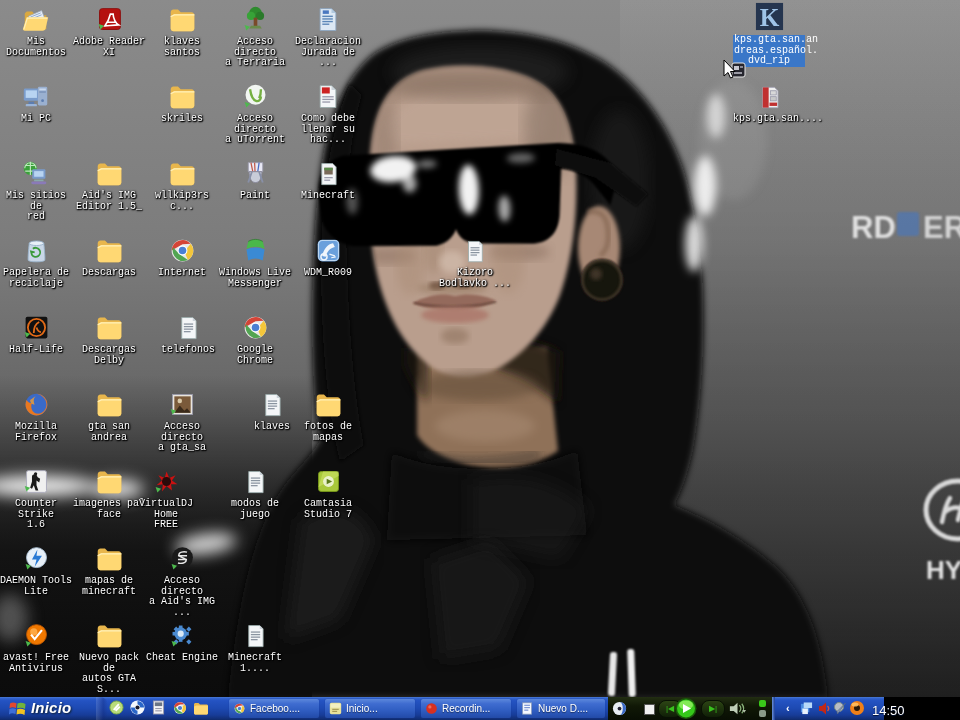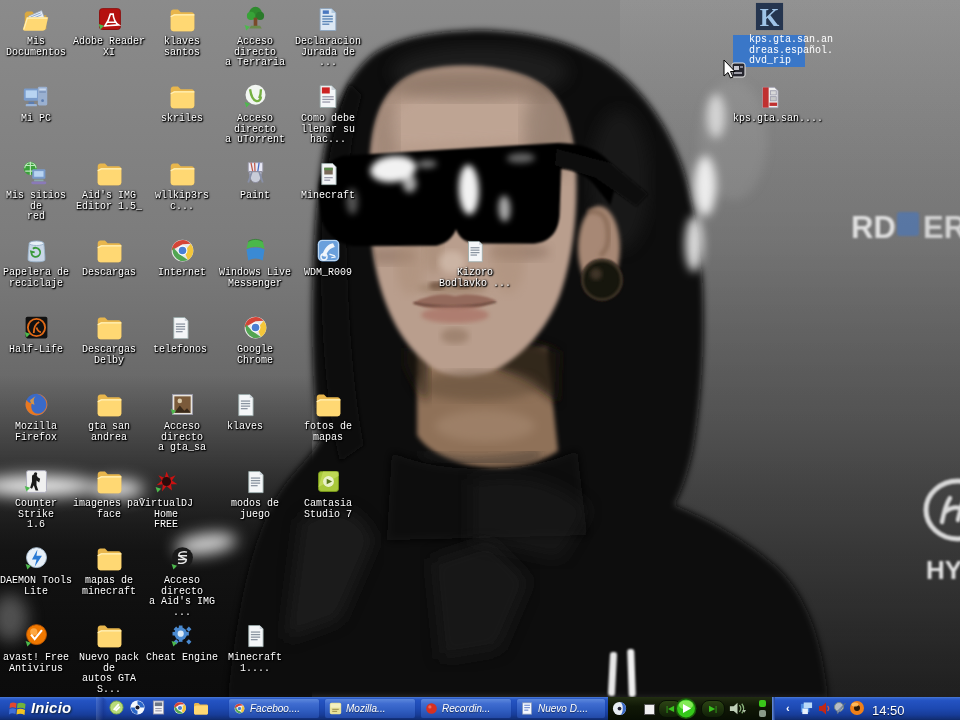--- a/index.html
+++ b/index.html
@@ -1,26 +1,26 @@
 <!DOCTYPE html>
 <html><head><meta charset="utf-8"><style>
 html,body{margin:0;padding:0;background:#000;}
 #scr{position:relative;width:960px;height:720px;overflow:hidden;font-family:"Liberation Sans",sans-serif;}
 #wallwrap{position:absolute;left:0;top:0;width:960px;height:697px;}
 .di{position:absolute;width:72px;text-align:center;filter:blur(0.45px);}
 .ic{height:31px;display:flex;align-items:flex-end;justify-content:center;}
 .lb{margin-top:3px;font-size:10px;line-height:10.5px;color:#fff;
  text-shadow:1px 1px 1px #000,0 1px 2px #000,1px 0 2px #000;font-family:Liberation Mono, monospace;}
-.sel .lb{background:#3a77c8;text-shadow:none;padding:0 16px;}
-#taskbar{position:absolute;left:0;top:697px;width:960px;height:23px;filter:blur(0.35px);
+.sel .lb{background:#3a77c8;text-shadow:none;padding:0 1px;}
+#taskbar{position:absolute;left:0;top:697px;width:884px;height:23px;filter:blur(0.35px);
  background:linear-gradient(180deg,#4a7ad4 0%,#2f60cd 7%,#2453c2 16%,#1d49b2 50%,#173c98 78%,#123079 94%,#0f2a6a 100%);}
 .tbtn{position:absolute;top:2px;height:19px;border-radius:2px;
  background:linear-gradient(180deg,#5c88dc 0%,#3f6cd0 25%,#3260c4 55%,#2751b2 85%,#234aa6 100%);
  box-shadow:0 0 1px #1a3a8a;display:flex;align-items:center;color:#fff;font-size:10px;}
-.tbtn span{margin-left:4px;white-space:nowrap;overflow:hidden;text-shadow:0 1px 1px rgba(0,0,0,.5);font-style:italic;}
+.tbtn span{margin-left:4px;white-space:nowrap;overflow:hidden;text-shadow:0 1px 1px rgba(0,0,0,.5);}
 .tbtn svg{margin-left:4px;flex:none;}
 </style></head>
 <body>
 <div id="scr">
 
 <div id="wallwrap">
 <svg width="960" height="697" viewBox="0 0 960 697" style="filter:blur(0.7px)">
 <defs>
 <linearGradient id="bg" x1="0" y1="0" x2="0" y2="1">
  <stop offset="0" stop-color="#8b8b8b"></stop>
@@ -551,21 +551,21 @@
       <div class="lb">Half-Life</div>
     </div>
 <div class="di" style="left:73px;top:311px">
       <div class="ic">
         <svg width="29" height="29" viewBox="0 0 32 32">
           <use href="#folder"></use>
         </svg>
       </div>
       <div class="lb">Descargas<br>Delby</div>
     </div>
-<div class="di" style="left:144px;top:311px">
+<div class="di" style="left:152px;top:311px">
       <div class="ic">
         <svg width="27" height="27" viewBox="0 0 32 32">
           <use href="#whitedoc"></use>
         </svg>
       </div>
       <div class="lb">telefonos</div>
     </div>
 <div class="di" style="left:219px;top:311px">
       <div class="ic">
         <svg width="29" height="29" viewBox="0 0 32 32">
@@ -591,21 +591,21 @@
       <div class="lb">gta san andrea</div>
     </div>
 <div class="di" style="left:146px;top:388px">
       <div class="ic">
         <svg width="29" height="29" viewBox="0 0 32 32">
           <use href="#gtasa"></use>
         </svg>
       </div>
       <div class="lb">Acceso directo<br>a gta_sa</div>
     </div>
-<div class="di" style="left:209px;top:388px">
+<div class="di" style="left:236px;top:388px">
       <div class="ic">
         <svg width="27" height="27" viewBox="0 0 32 32">
           <use href="#whitedoc"></use>
         </svg>
       </div>
       <div class="lb">klaves</div>
     </div>
 <div class="di" style="left:292px;top:388px">
       <div class="ic">
         <svg width="29" height="29" viewBox="0 0 32 32">
@@ -775,21 +775,21 @@
           <use href="#chrome"></use>
         </svg>
         <span>Faceboo....</span>
       </div>
  <div class="tbtn" style="left:325px;width:90px">
         <svg width="13" height="13" viewBox="0 0 16 16">
           <rect x="1" y="1" width="14" height="14" rx="2" fill="#e8e29a"></rect>
           <rect x="2" y="2" width="12" height="5" fill="#f4f0c0"></rect>
           <path d="M4,9 h8 M4,11.5 h6" stroke="#8a7a3a" stroke-width="1"></path>
         </svg>
-        <span>Mozilla...</span>
+        <span>Inicio...</span>
       </div>
  <div class="tbtn" style="left:421px;width:90px">
         <svg width="13" height="13" viewBox="0 0 16 16">
           <circle cx="8" cy="8" r="6.5" fill="#d83020"></circle>
           <circle cx="6" cy="6" r="2" fill="#f47a6a" opacity="0.8"></circle>
         </svg>
         <span>Recordin...</span>
       </div>
  <div class="tbtn" style="left:517px;width:88px">
         <svg width="13" height="13" viewBox="0 0 16 16">

